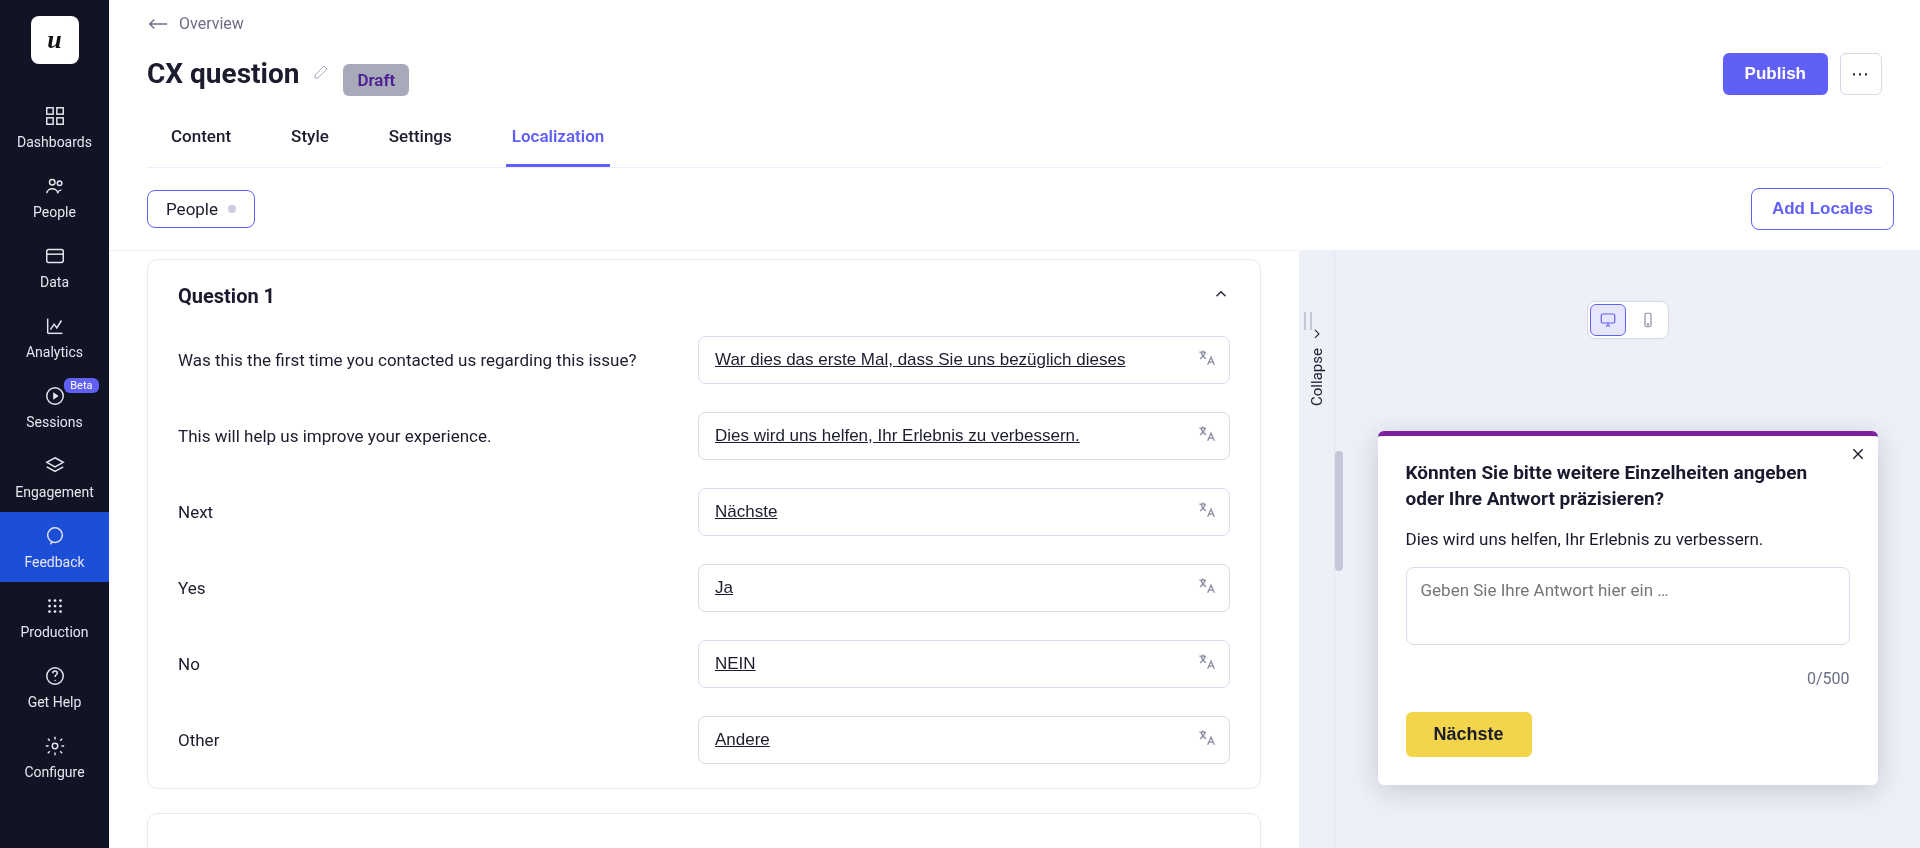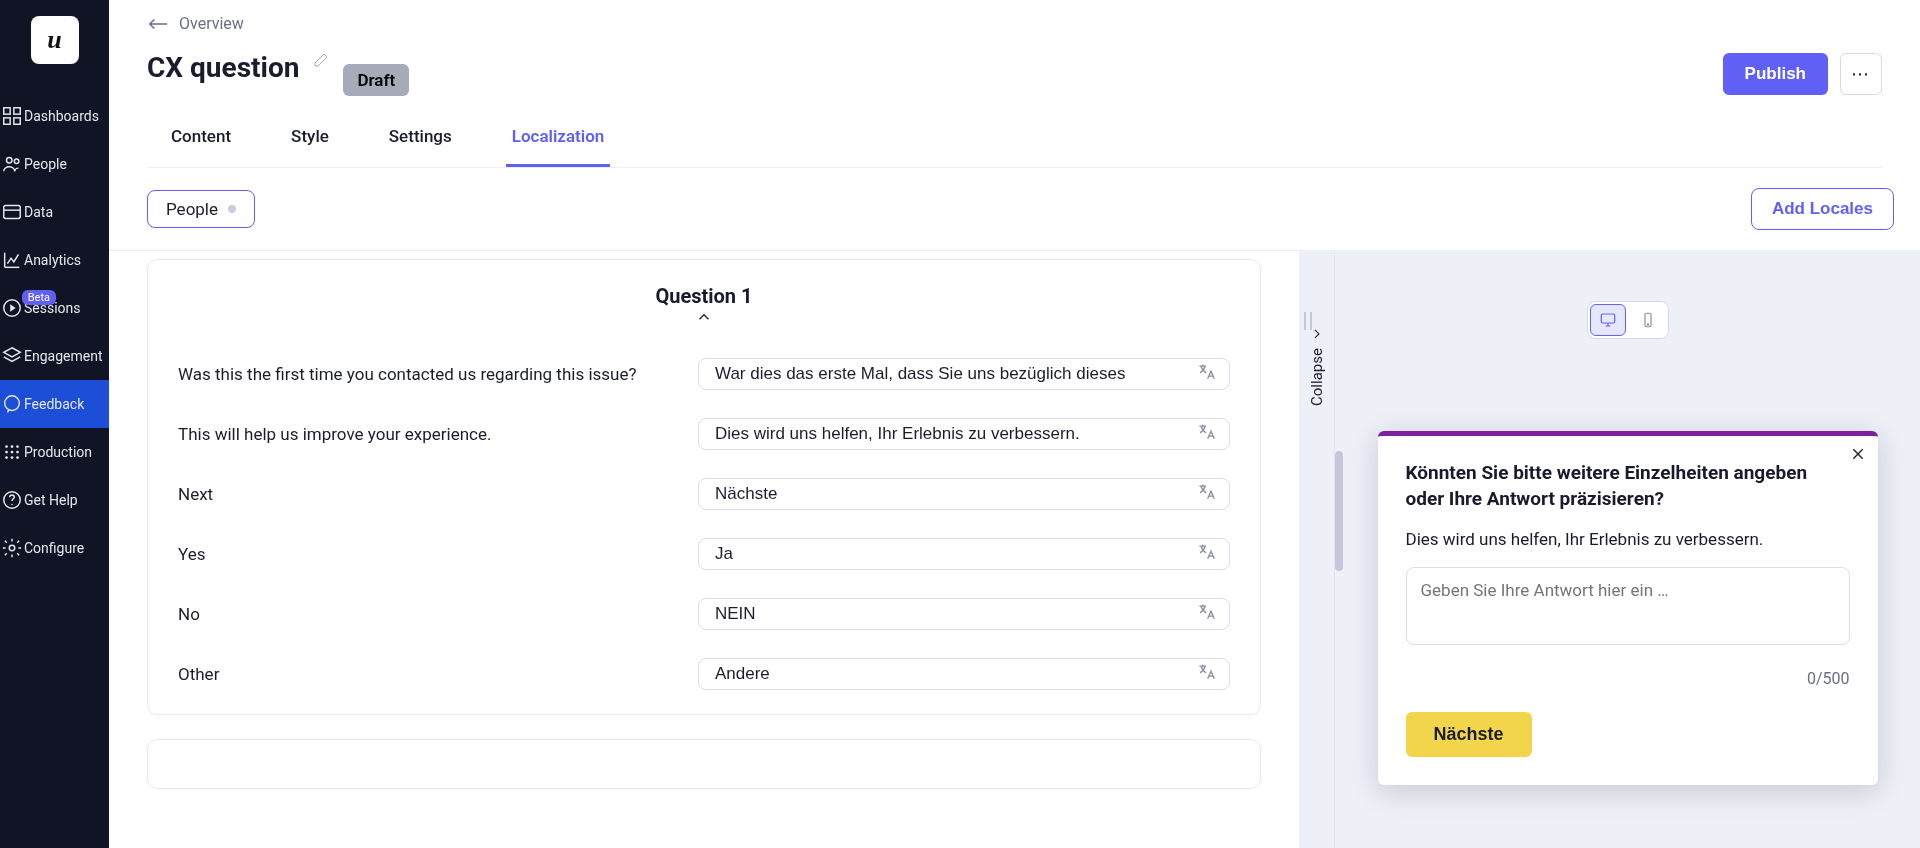--- a/index.html
+++ b/index.html
@@ -2,64 +2,64 @@
 <html><head>
   <meta charset="utf-8">
   <style>
     * { margin:0; padding:0; box-sizing:border-box; }
     body { font-family:-apple-system,BlinkMacSystemFont,"Segoe UI",Roboto,Helvetica,Arial,sans-serif; color:#1a1a2e; background:#fff; overflow:hidden; width:1920px; height:848px; }
     .root { display:flex; width:100%; height:100%; }
 
     
     .sidebar { width:109px; background:#111424; color:#fff; display:flex; flex-direction:column; align-items:center; padding-top:16px; flex:0 0 109px; }
     .logo-box { width:48px; height:48px; background:#fff; border-radius:8px; display:flex; align-items:center; justify-content:center; font-family:Georgia,serif; font-style:italic; font-size:26px; color:#111; margin-bottom:28px; font-weight:bold; }
-    .sb-item { width:100%; display:flex; flex-direction:row; align-items:center; padding:12px 0; font-size:14px; color:#e5e6ee; cursor:pointer; position:relative; }
+    .sb-item { width:100%; display:flex; flex-direction:column; align-items:center; gap:6px; padding:12px 0; font-size:14px; color:#e5e6ee; cursor:pointer; position:relative; }
     .sb-item.active { background:#1d4ed8; }
     .sb-icon { width:24px; height:24px; display:flex; align-items:center; justify-content:center; position:relative; }
     .sb-icon svg { width:22px; height:22px; stroke:#e5e6ee; fill:none; stroke-width:1.6; }
     .beta { position:absolute; top:-6px; right:-32px; background:#6160f6; font-size:11px; padding:1px 6px; border-radius:6px; color:#fff; }
 
     
     .main { flex:1; display:flex; flex-direction:column; min-width:0; }
 
     
     .hdr { padding:14px 38px 0 38px; }
     .back { display:flex; align-items:center; gap:10px; color:#6b6e86; font-size:16px; cursor:pointer; }
     .back svg { width:22px; height:14px; stroke:#6b6e86; fill:none; stroke-width:1.6; }
     .title-row { display:flex; align-items:center; justify-content:space-between; margin-top:18px; }
-    .title-left { display:flex; align-items:flex-start; gap:13px; }
+    .title-left { display:flex; align-items:center; gap:13px; }
     .title { font-size:28px; font-weight:700; color:#1b1d2e; }
     .edit-ic svg { width:18px; height:18px; stroke:#8c8ea2; fill:none; }
-    .badge { background:#a7aab9; color:#000000; padding:6px 14px; border-radius:6px; font-size:17px; font-weight:600;margin-top:13px; }
+    .badge { background:#a7aab9; color:#4c1d95; padding:6px 14px; border-radius:6px; font-size:17px; font-weight:600;margin-top:13px; }
     .title-right { display:flex; gap:12px; }
     .btn-publish { background:#6160f6; color:#fff; border:none; padding:10px 22px; border-radius:6px; font-size:17px; font-weight:600; cursor:pointer; }
     .btn-more { width:42px; height:42px; border:1px solid #d6d8e5; border-radius:6px; background:#fff; display:flex; align-items:center; justify-content:center; cursor:pointer; color:#1b1d2e; font-size:18px; letter-spacing:2px; }
 
     
     .tabs { display:flex; gap:48px; margin-top:30px; padding:0 18px; border-bottom:1px solid #eceefb; }
     .tab { font-size:17px; color:#1b1d2e; padding:0 6px 18px 6px; cursor:pointer; border-bottom:3px solid transparent; font-weight:500; }
     .tab.active { color:#6160f6; border-bottom-color:#6160f6; font-weight:600; }
 
     
     .subbar { display:flex; justify-content:space-between; align-items:center; padding:20px 38px; border-bottom:1px solid #eceefb; }
     .locale-pill { border:1.5px solid #6160f6; border-radius:8px; padding:8px 18px; display:flex; align-items:center; gap:10px; font-size:17px; color:#1b1d2e; cursor:pointer; }
     .locale-pill .dot { width:8px; height:8px; border-radius:50%; background:#c9cbe0; }
     .add-locales { border:1.5px solid #6160f6; color:#6160f6; background:#fff; border-radius:8px; padding:10px 20px; font-size:17px; font-weight:600; cursor:pointer; }
 
     
     .body { flex:1; display:flex; min-height:0; }
     .editor { flex:0 0 1190px; padding:0 38px 38px 38px; overflow:hidden; }
     .card { border:1px solid #e7e9f4; border-radius:10px; background:#fff; padding:24px 30px; margin-top:8px; }
-    .card-hd { display:flex; justify-content:space-between; align-items:center;flex-direction:column; }
+    .card-hd { display:flex; justify-content:space-between; align-items:center; }
     .card-title { font-size:20px; font-weight:700; }
     .card-hd svg { width:18px; height:18px; stroke:#2a2d42; fill:none; stroke-width:2; cursor:pointer; }
     .row { display:flex; align-items:center; margin-top:28px; gap:20px; }
     .row-label { flex:0 0 500px; font-size:17px; color:#1b1d2e; }
     .row-input { flex:1; position:relative; }
-    .row-input input { width:100%; height:32px; border:1px solid #dadcec; border-radius:8px; padding:0 48px 0 16px; font-size:17px; color:#1b1d2e; outline:none; }
+    .row-input input { width:100%; height:48px; border:1px solid #dadcec; border-radius:8px; padding:0 48px 0 16px; font-size:17px; color:#1b1d2e; outline:none;text-decoration:underline; }
     .translate-ic { position:absolute; right:14px; top:50%; transform:translateY(-50%); color:#8c8ea2; }
     .translate-ic svg { width:20px; height:20px; stroke:#8c8ea2; fill:none; stroke-width:1.6; }
     .card.empty { height:40px; margin-top:24px; }
 
     
     .rail { width:36px; background:#eef0f8; display:flex; align-items:flex-start; justify-content:center; padding-top:56px; position:relative; border-right:1px solid #e2e4f1; }
     .rail-inner { display:flex; align-items:center; gap:6px; transform:rotate(-90deg) translateX(-50px); transform-origin:center; color:#1b1d2e; font-size:15px; cursor:pointer; white-space:nowrap; }
     .rail-inner svg { width:16px; height:16px; stroke:#1b1d2e; fill:none; stroke-width:1.6; transform:rotate(90deg); }
     .rail-drag { position:absolute; left:2px; top:58px; color:#9a9db3; cursor:grab; }
     .rail-drag svg { width:14px; height:24px; stroke:#9a9db3; fill:none; }

